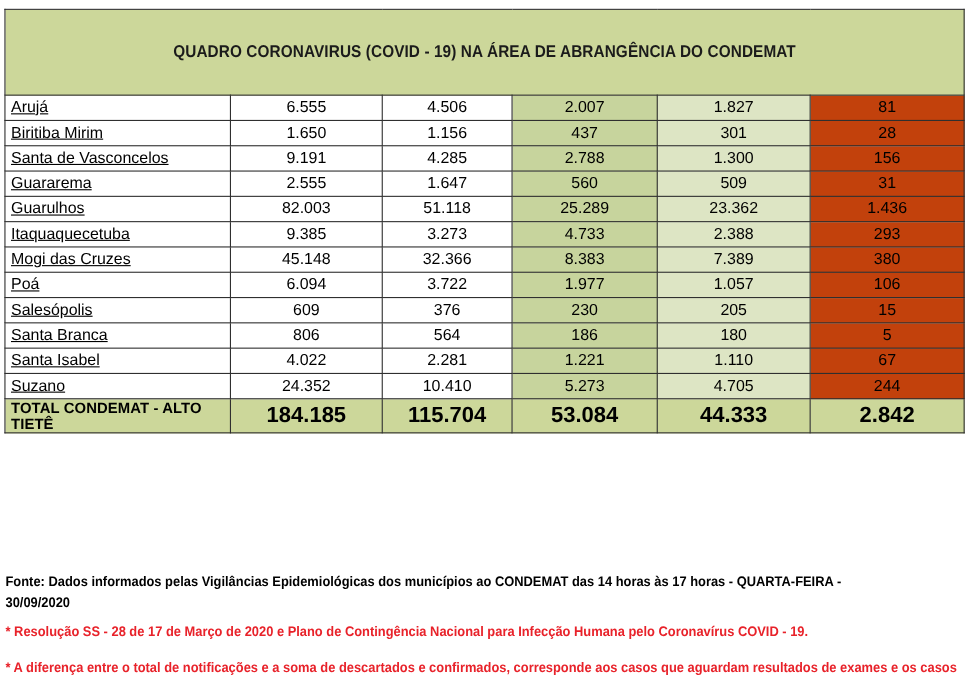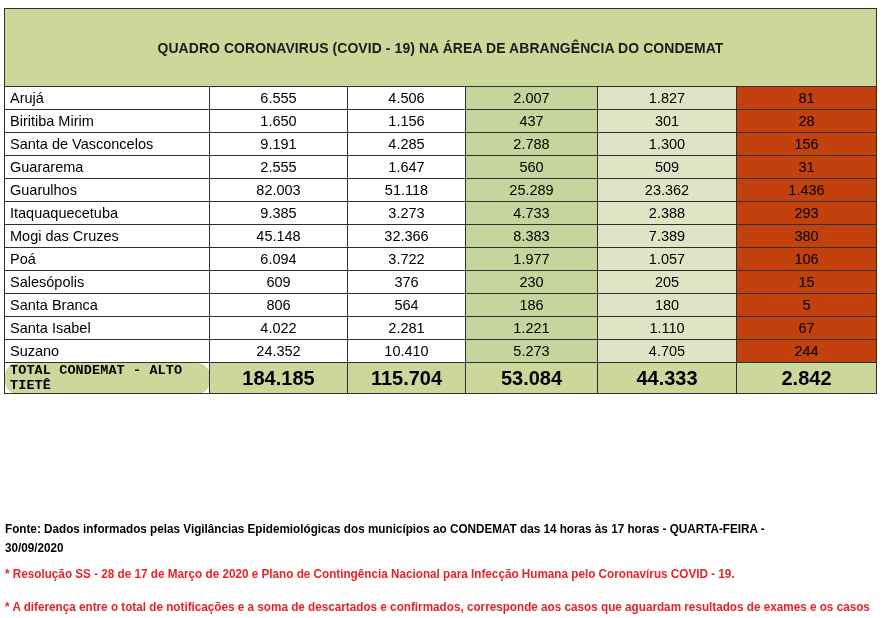--- a/index.html
+++ b/index.html
@@ -85,20 +85,21 @@
   tr.data-row td {
     height: 23px;
     font-size: 14.5px;
     color: #000000;
   }
   td.cell-mun {
     background: #ffffff;
     text-align: left;
     padding-left: 5px;
     font-size: 14.5px;
+    text-decoration: underline;
   }
   td.cell-num {
     background: #ffffff;
     text-align: center;
   }
   td.cell-conf {
     background: #c7d49d;
     text-align: center;
   }
   td.cell-rec {
@@ -113,24 +114,23 @@
   
   tr.total-row td {
     height: 24px;
     font-weight: bold;
     font-size: 20px;
     background: #ccd79a;
   }
   tr.total-row td.total-label {
     text-align: left;
     padding-left: 5px;
-    font-family: Liberation Mono, monospace;
+    font-family: Liberation Sans, sans-serif;
     font-size: 13.5px;
     letter-spacing: 0.1px;
-    border-radius: 13px;
   }
   tr.total-row td.total-num {
     text-align: center;
   }
 
   
   .footnotes {
     position: absolute;
     left: 5px;
     top: 520px;

